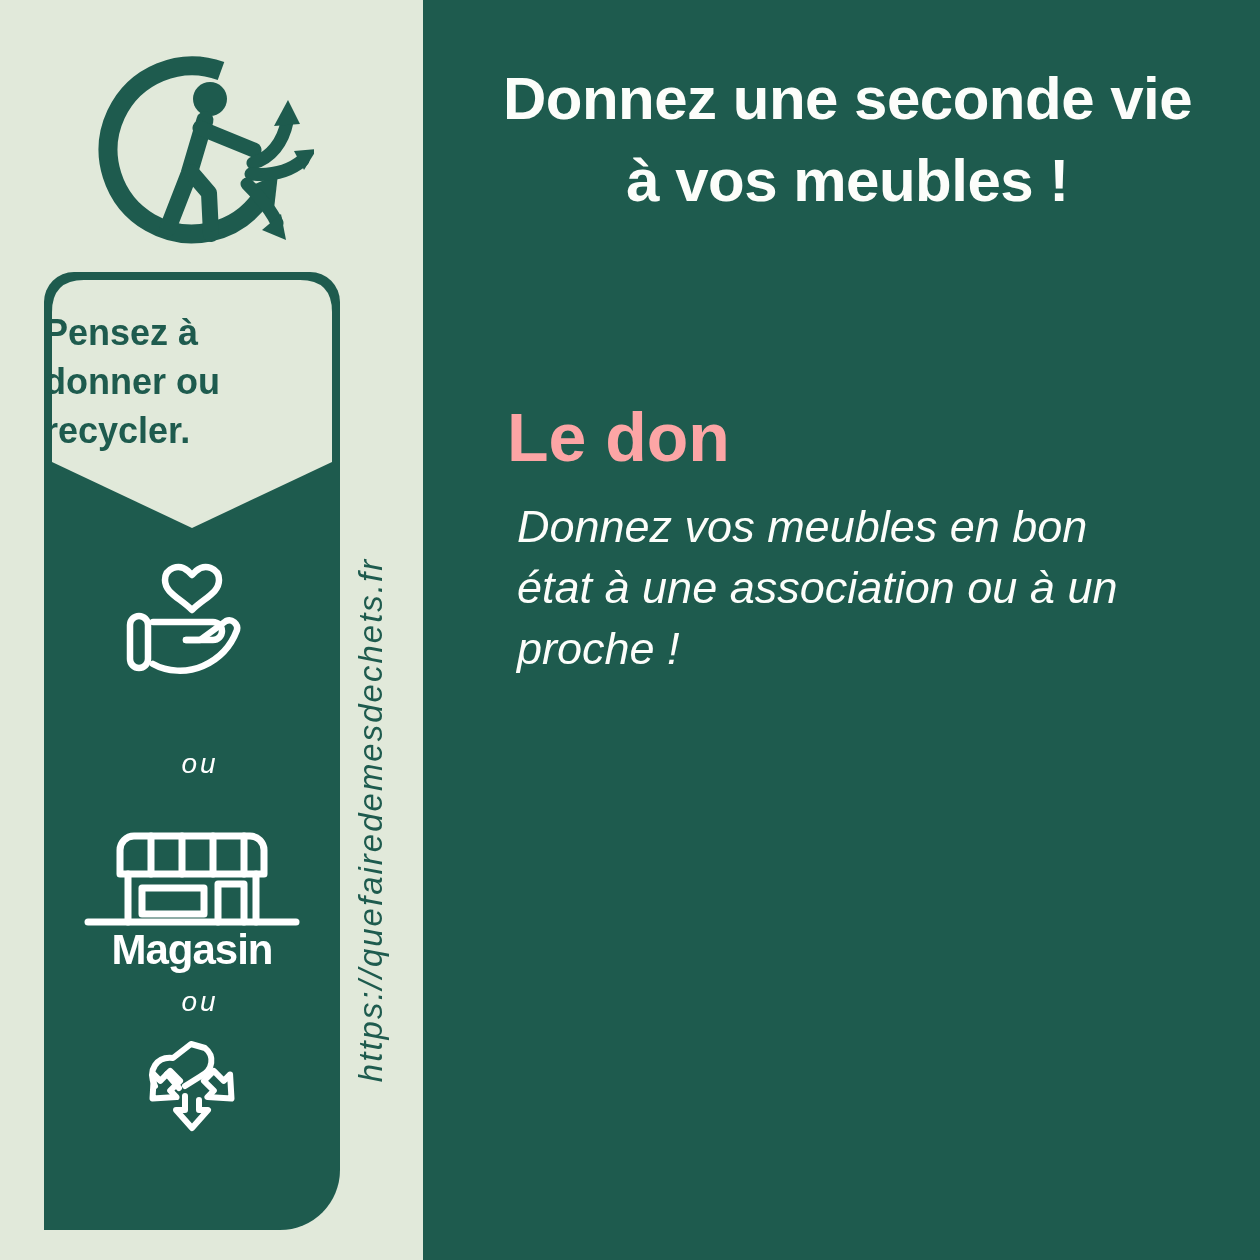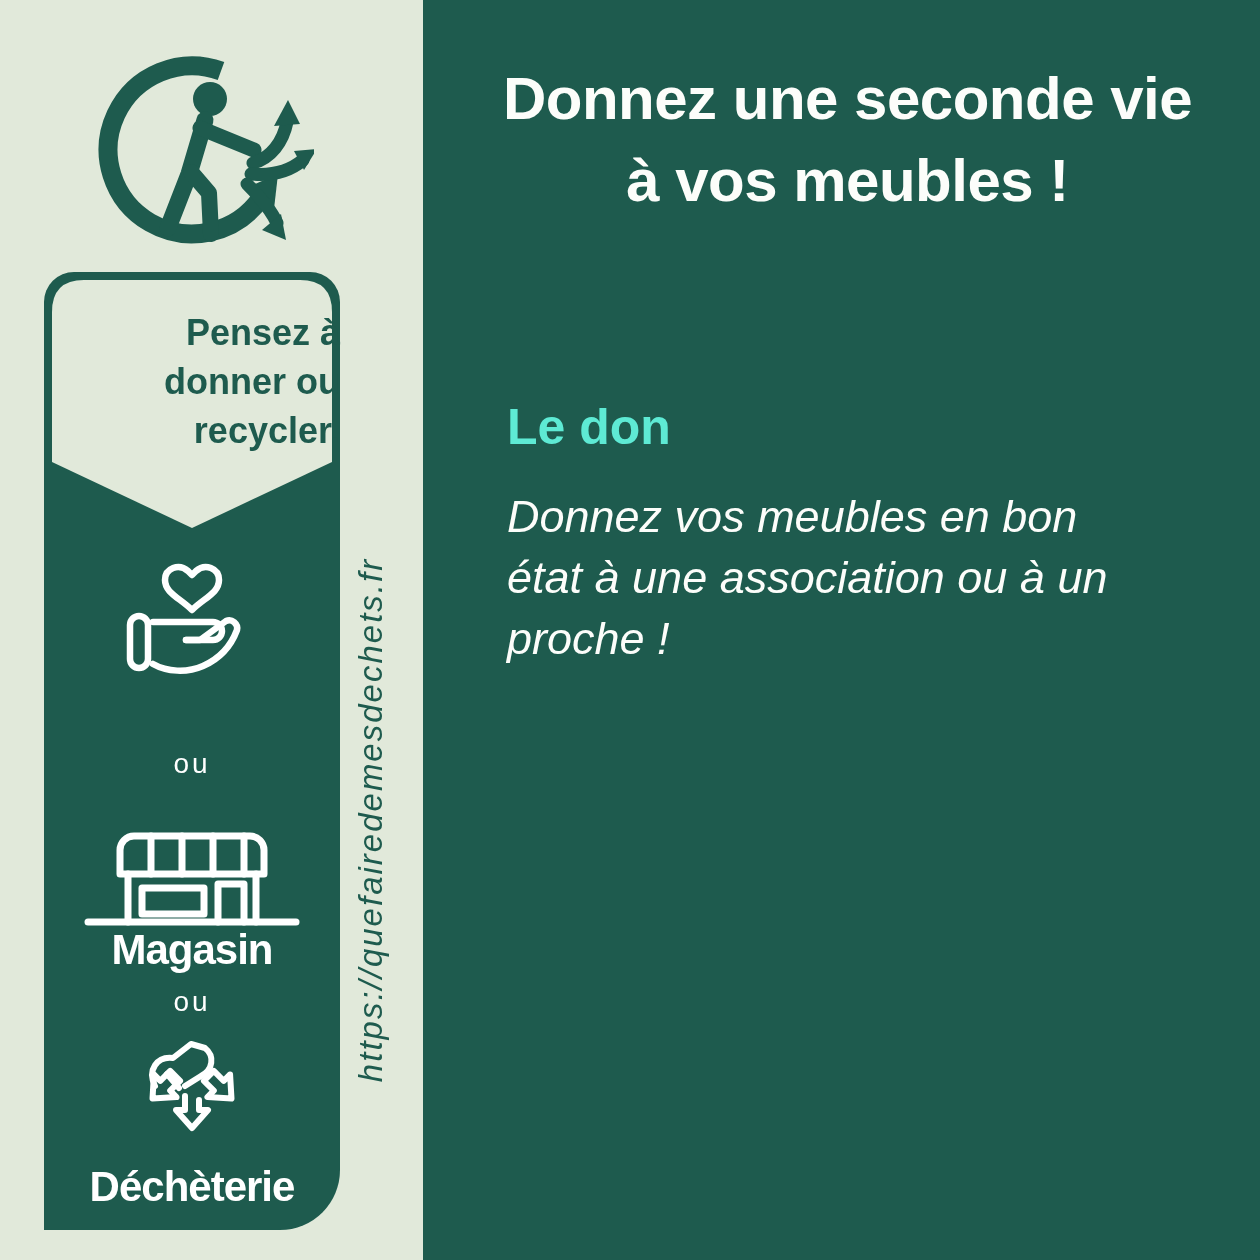--- a/index.html
+++ b/index.html
@@ -10,56 +10,56 @@
   .right-panel{
     position:absolute;left:423px;top:0;width:837px;height:1260px;
     background:#1e5b4e;
   }
   .poster-title{
     position:absolute;top:58px;left:0;right:0;margin:0;text-align:center;
     color:#fcfdfa;font-size:60px;font-weight:bold;line-height:82px;
     white-space:pre-line;letter-spacing:-0.5px;padding-left:12px;
   }
   .section-heading{
-    position:absolute;left:84px;margin:0;color:#5eead4;
-    font-size:50px;font-weight:bold;
+    position:absolute;left:84px;margin:0;color:#fca5a5;
+    font-size:68px;font-weight:bold;
   }
   .section-body{
-    position:absolute;left:84px;margin:0;color:#fcfdfa;
+    position:absolute;left:84px;margin:10px;color:#fcfdfa;
     font-size:45px;font-style:italic;line-height:61px;white-space:pre-line;
   }
   .h-don{top:398px;}
   .b-don{top:486px;}
   .h-rec{top:802px;}
   .b-rec{top:888px;}
 
   .ribbon{
     position:absolute;left:44px;top:272px;width:296px;height:958px;
     background:#1e5b4e;border-radius:30px 30px 60px 0;
   }
   .ribbon-head{position:absolute;left:0;top:0;}
   .banner-text{
-    position:absolute;top:36px;left:0;width:100%;text-align:right;
+    position:absolute;top:36px;left:0;width:100%;text-align:left;
     color:#1e5b4e;font-size:36px;font-weight:bold;line-height:49px;
     white-space:pre-line;
   }
   .rib-icon{position:absolute;left:50%;transform:translateX(-50%);}
   .icon-heart-hand{top:286px;}
   .icon-store{top:538px;}
   .icon-waste{top:758px;}
   .opt-label{
     position:absolute;left:0;width:100%;text-align:center;color:#ffffff;
     font-size:42px;font-weight:bold;letter-spacing:-1px;
   }
   .l-assoc{top:414px;}
   .l-magasin{top:654px;}
   .l-dech{top:891px;}
   .or-sep{
-    position:absolute;left:0;width:100%;text-align:center;color:#ffffff;
-    font-size:28px;letter-spacing:3px;
+    position:absolute;left:8px;width:100%;text-align:center;color:#ffffff;
+    font-size:28px;font-style:italic;letter-spacing:3px;
   }
   .or-1{top:476px;}
   .or-2{top:714px;}
 
   .triman{position:absolute;left:92px;top:42px;}
 
   .site-url{
     position:absolute;left:371px;top:820px;
     transform:translate(-50%,-50%) rotate(-90deg);
     color:#1e5b4e;font-size:33px;font-style:italic;letter-spacing:2px;
@@ -130,21 +130,20 @@
 
     <svg class="rib-icon icon-waste" width="130" height="128" viewBox="0 0 130 128">
       <g fill="none" stroke="#ffffff" stroke-width="6" stroke-linecap="round" stroke-linejoin="round">
         <path d="M28 56 C 20 40 30 26 46 28 L 64 14 L 78 18 C 88 26 86 40 74 46 L 58 56"></path>
         <path d="M40 44 L 52 58"></path>
         <path d="M58 42 v14 h-9 l16 18 16 -18 h-9 v-10" transform="translate(0,24)"></path>
         <path d="M58 42 v14 h-9 l16 18 16 -18 h-9 v-14 z" transform="rotate(45 34 60) translate(-31,-2)"></path>
         <path d="M58 42 v14 h-9 l16 18 16 -18 h-9 v-14 z" transform="rotate(-45 96 60) translate(31,-2)"></path>
       </g>
     </svg>
-    <div class="opt-label l-dech">Déchèterie</div>
   </div>
 
   <div class="site-url">https://quefairedemesdechets.fr</div>
 
   <div class="right-panel">
     <h1 class="poster-title">Donnez une seconde vie
 à vos meubles !</h1>
 
     <h2 class="section-heading h-don">Le don</h2>
     <p class="section-body b-don">Donnez vos meubles en bon

